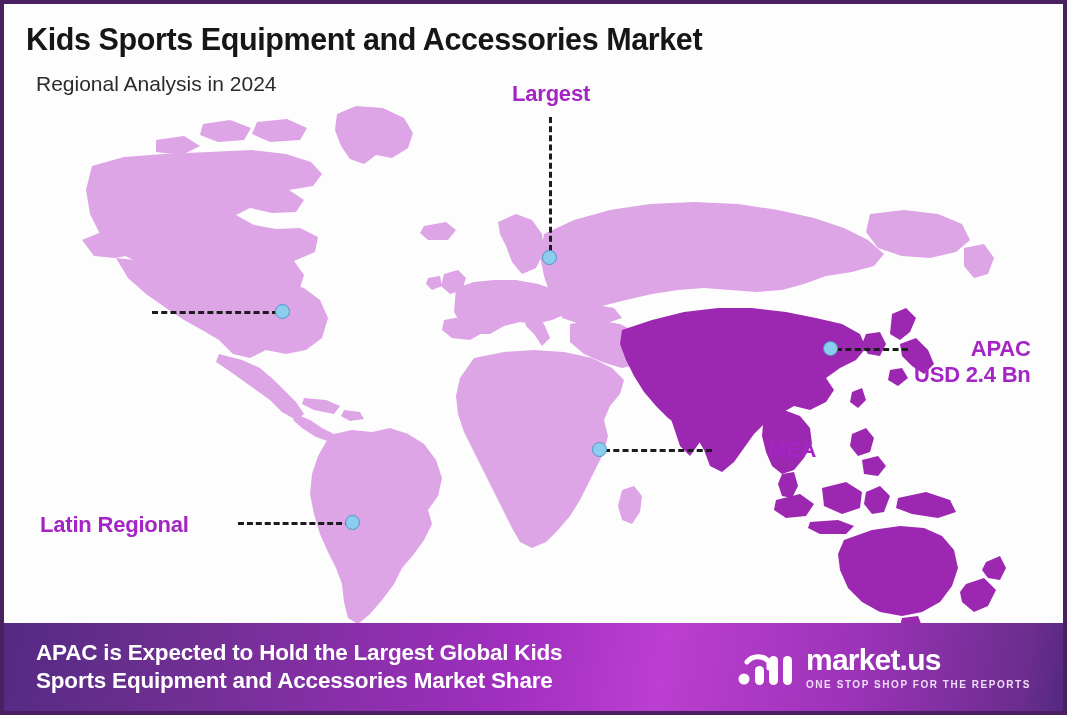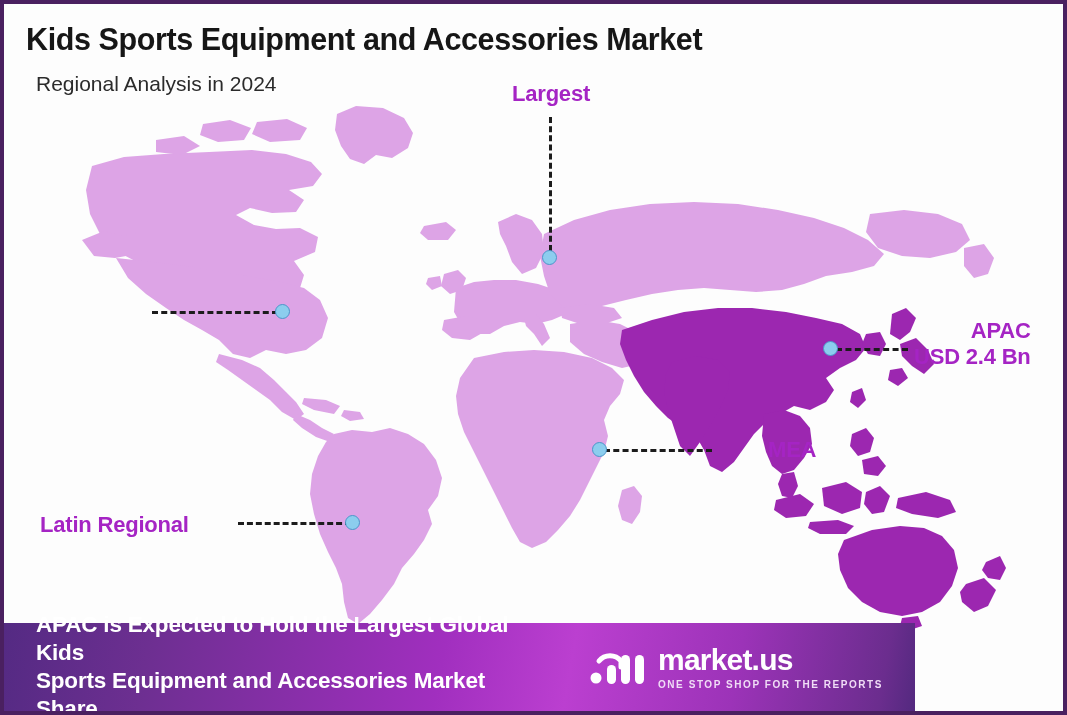--- a/index.html
+++ b/index.html
@@ -64,21 +64,21 @@
   .region-label {
     position: absolute;
     font-size: 22px;
     font-weight: bold;
     color: #a524c4;
     white-space: nowrap;
     letter-spacing: -0.2px;
     line-height: 1.16;
     pointer-events: auto;
   }
-  .region-label.two-line { font-size: 22px; }
+  .region-label.two-line { font-size: 22px; margin-top: 18px; }
 
   .marker-dot {
     position: absolute;
     width: 15px;
     height: 15px;
     border-radius: 50%;
     background: #8ccdee;
     border: 1.5px solid #4d95c9;
     pointer-events: auto;
   }
@@ -94,21 +94,21 @@
     width: 0;
     border-top: none;
     border-left: 3px dashed #1c1c1c;
   }
 
   
   #banner {
     position: absolute;
     left: 0;
     bottom: 0;
-    width: 911px;
+    width: 1059px;
     height: 88px;
     background: linear-gradient(100deg,
                 #542a83 0%,
                 #6d2f91 16%,
                 #a12fbf 48%,
                 #bb3fd0 62%,
                 #9c33b8 80%,
                 #6b2d8e 96%,
                 #53297f 100%);
     display: flex;
@@ -121,21 +121,21 @@
     color: #ffffff;
     font-size: 22.5px;
     font-weight: bold;
     line-height: 1.25;
     letter-spacing: -0.2px;
   }
 
   
   #logo {
     display: flex;
-    align-items: center;
+    align-items: flex-end;
     gap: 9px;
     padding-right: 8px;
   }
   #logo-mark { flex: 0 0 auto; }
   #logo-text-wrap { display: flex; flex-direction: column; }
   #logo-word {
     color: #ffffff;
     font-size: 30px;
     font-weight: bold;
     letter-spacing: -0.8px;

